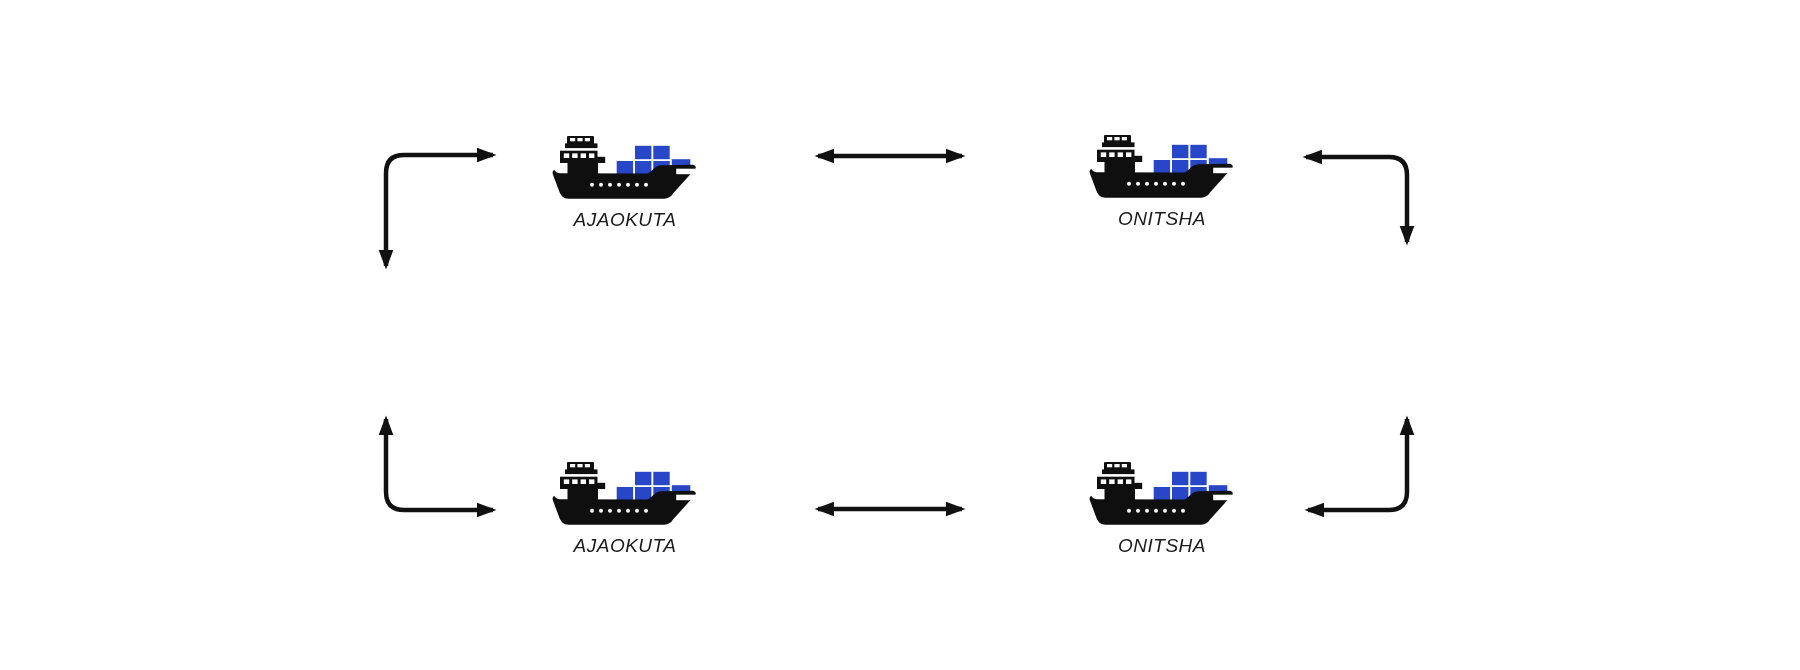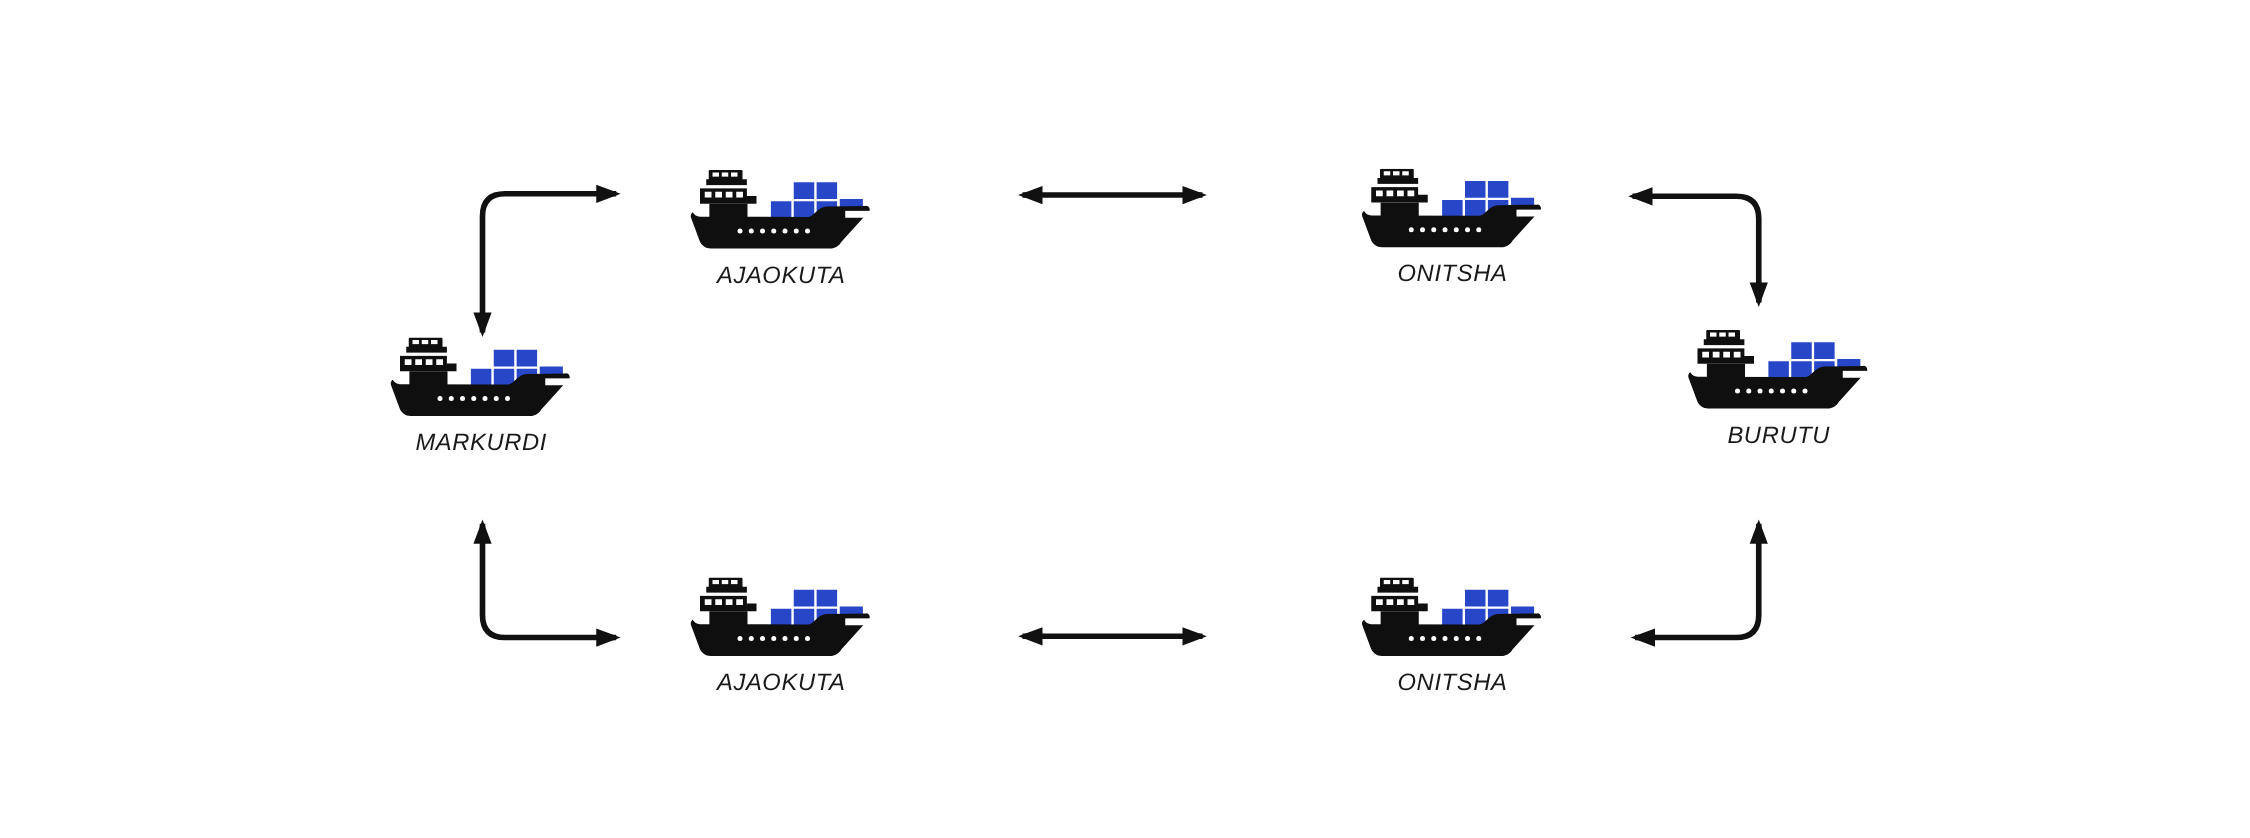--- a/index.html
+++ b/index.html
@@ -121,33 +121,21 @@
     <div class="label">AJAOKUTA</div>
   </div>
 
   <div class="node" style="left:1089px; top:135px">
     <svg width="146" height="66">
         <use href="#ship"></use>
       </svg>
     <div class="label">ONITSHA</div>
   </div>
 
-  <div class="node" style="left:312px; top:270px">
-    <svg width="146" height="66">
-        <use href="#ship"></use>
-      </svg>
-    <div class="label">MARKURDI</div>
-  </div>
 
-  <div class="node" style="left:1350px; top:264px">
-    <svg width="146" height="66">
-        <use href="#ship"></use>
-      </svg>
-    <div class="label">BURUTU</div>
-  </div>
 
   <div class="node" style="left:552px; top:462px">
     <svg width="146" height="66">
         <use href="#ship"></use>
       </svg>
     <div class="label">AJAOKUTA</div>
   </div>
 
   <div class="node" style="left:1089px; top:462px">
     <svg width="146" height="66">

